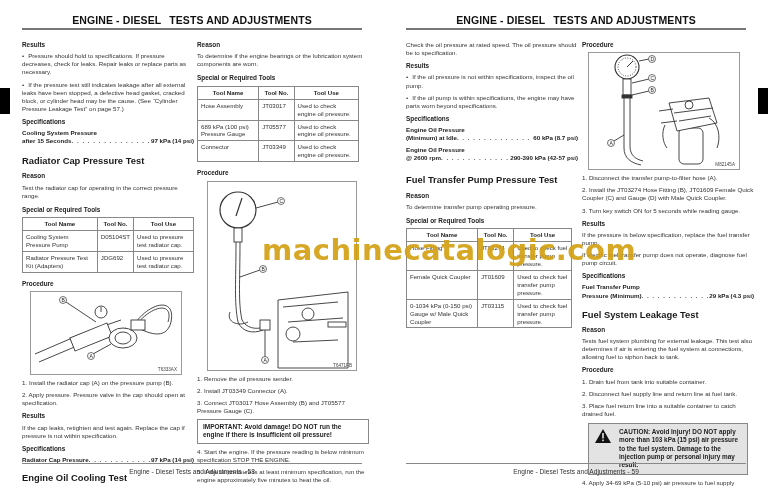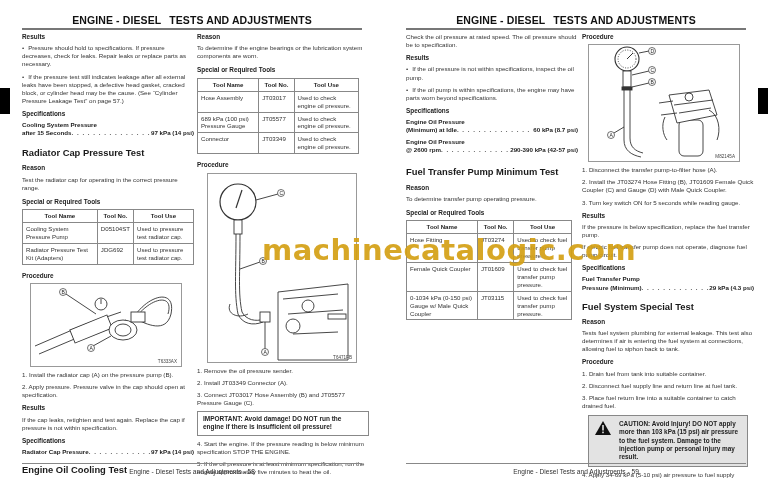--- a/index.html
+++ b/index.html
@@ -9,21 +9,21 @@
   .page { position: absolute; top: 0; width: 384px; height: 497px; }
   .page.left { left: 0; }
   .page.right { left: 384px; }
 
   .page-header { position: absolute; top: 14px; left: 22px; width: 340px; text-align: center; font-weight: bold; font-size: 10.5px; letter-spacing: 0.1px; color: #111; }
   .page-header .gap { display: inline-block; width: 8px; }
   .header-rule { position: absolute; top: 28px; left: 22px; width: 340px; height: 2px; background: #777; }
   .footer-rule { position: absolute; top: 463px; left: 22px; width: 340px; height: 1px; background: #888; }
   .page-footer { position: absolute; top: 468px; left: 22px; width: 340px; text-align: center; font-size: 6.6px; color: #333; }
 
-  .col { position: absolute; top: 33px; width: 172px; }
+  .col { position: absolute; top: 41px; width: 172px; }
   .left .col1 { left: 22px; }
   .left .col2 { left: 197px; }
   .right .col1 { left: 22px; }
   .right .col2 { left: 198px; }
 
   .h-small { font-weight: bold; font-size: 6.4px; margin-bottom: 3px; color: #222; }
   .h-section { font-weight: bold; font-size: 9.4px; margin: 6px 0 5px; color: #1a1a1a; }
   p { margin-bottom: 4px; color: #333; }
   .bullet::before { content: "\2022"; margin-right: 4px; }
   .spec-label { font-weight: bold; color: #222; }
@@ -236,21 +236,21 @@
         <span>60 kPa (8.7 psi)</span>
       </div>
     <div class="spacer"></div>
     <div class="spec-label">Engine Oil Pressure</div>
     <div class="spec-line">
         <span>@ 2600 rpm</span>
         <span class="dots"></span>
         <span>290-390 kPa (42-57 psi)</span>
       </div>
 
-    <div class="h-section" style="margin-top:12px">Fuel Transfer Pump Minimum Test</div>
+    <div class="h-section" style="margin-top:12px">Fuel Transfer Pump Pressure Test</div>
     <div class="h-small">Reason</div>
     <p>To determine transfer pump operating pressure.</p>
     <div class="h-small" style="margin-top:6px">Special or Required Tools</div>
     <table class="tools" style="width:166px">
       <colgroup>
           <col style="width:43%">
           <col style="width:22%">
           <col style="width:35%">
         </colgroup>
       <tbody>
@@ -323,21 +323,21 @@
     <p>If the pressure is below specification, replace the fuel transfer pump.</p>
     <p>If electric fuel transfer pump does not operate, diagnose fuel pump circuit.</p>
     <div class="h-small" style="margin-top:5px">Specifications</div>
     <div class="spec-label">Fuel Transfer Pump</div>
     <div class="spec-line">
         <span>Pressure (Minimum)</span>
         <span class="dots"></span>
         <span>29 kPa (4.3 psi)</span>
       </div>
 
-    <div class="h-section" style="margin-top:9px">Fuel System Special Test</div>
+    <div class="h-section" style="margin-top:9px">Fuel System Leakage Test</div>
     <div class="h-small">Reason</div>
     <p>Tests fuel system plumbing for external leakage. This test also determines if air is entering the fuel system at connections, allowing fuel to siphon back to tank.</p>
     <div class="h-small" style="margin-top:5px">Procedure</div>
     <p>1.  Drain fuel from tank into suitable container.</p>
     <p>2.  Disconnect fuel supply line and return line at fuel tank.</p>
     <p>3.  Place fuel return line into a suitable container to catch drained fuel.</p>
     <div class="caution-box">
       <span class="warn-icon">
         <svg width="16" height="14" viewBox="0 0 16 14">
             <path d="M8 0 L16 14 L0 14 Z" fill="#111"></path>

